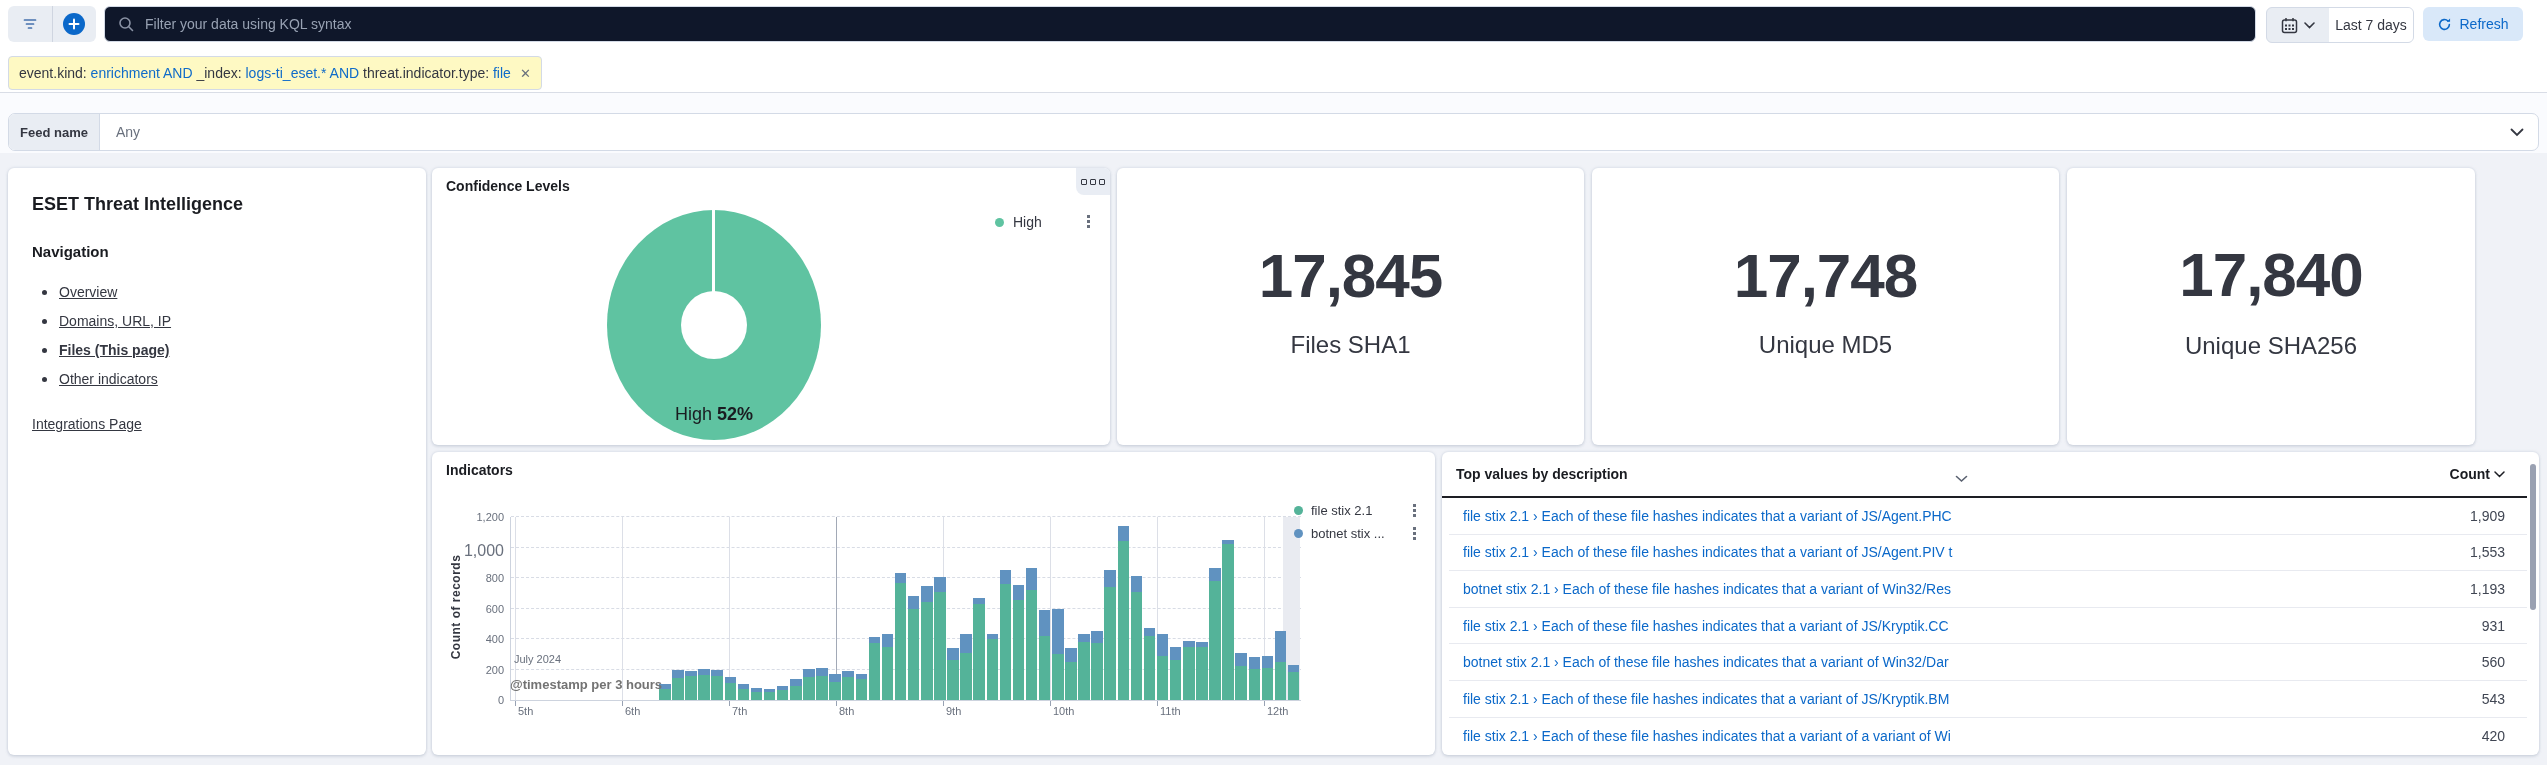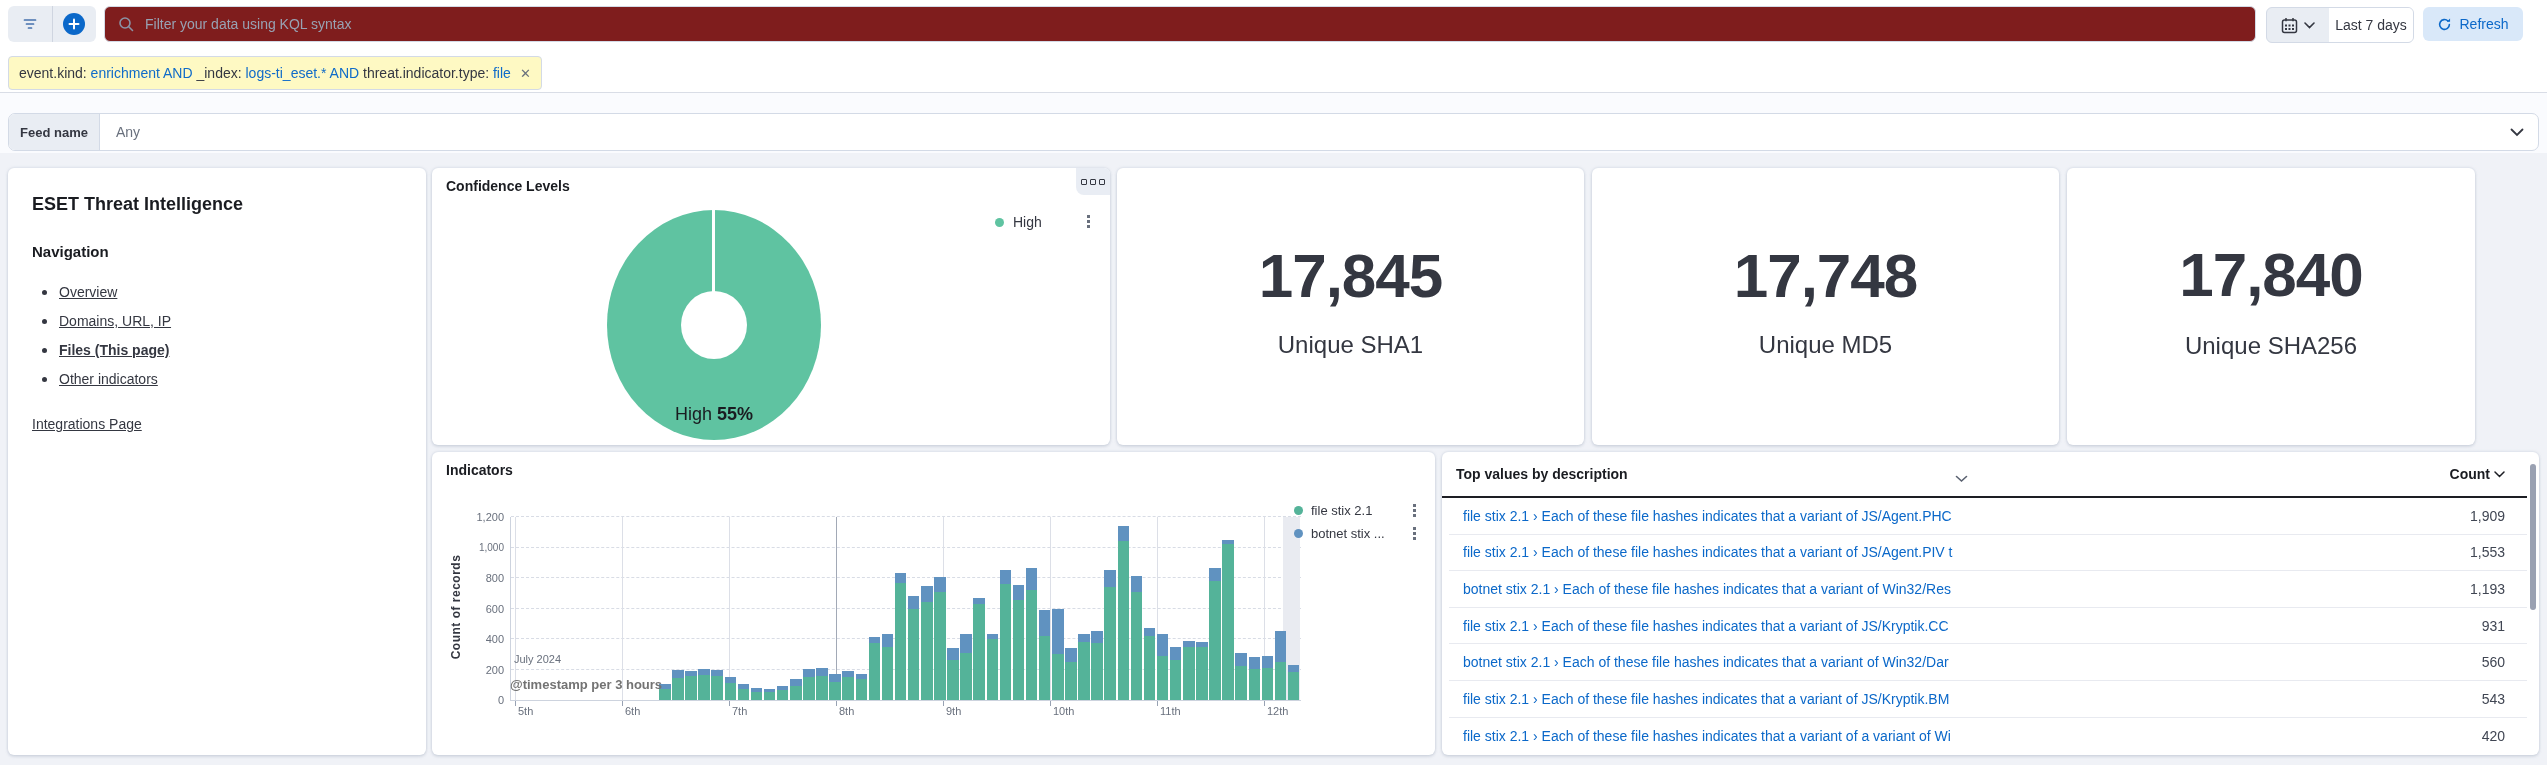--- a/index.html
+++ b/index.html
@@ -7,21 +7,21 @@
   .abs{position:absolute;}
   
   #section-top{left:0;top:0;width:2547px;height:92px;background:#fff;border-bottom:1px solid #d9dde6;}
   #section-mid{left:0;top:93px;width:2547px;height:60px;background:#fafbfe;}
   #section-dash{left:0;top:153px;width:2547px;height:612px;background:#f0f2f7;}
   
   .btn-group{left:8px;top:6px;width:88px;height:36px;background:#e9edf3;border-radius:6px;display:flex;align-items:center;}
   .btn-half{width:44px;height:36px;display:flex;align-items:center;justify-content:center;cursor:pointer;}
   .btn-sep{width:1px;height:36px;background:#cfd5e0;}
   .plus-circle{width:22px;height:22px;border-radius:50%;background:#0b68c9;display:flex;align-items:center;justify-content:center;}
-  #search-bar{left:104px;top:6px;width:2152px;height:36px;background:#7f1d1d;border:1px solid #d3dae6;border-radius:6px;display:flex;align-items:center;padding:0 12px;box-sizing:border-box;}
+  #search-bar{left:104px;top:6px;width:2152px;height:36px;background:#0f172a;border:1px solid #d3dae6;border-radius:6px;display:flex;align-items:center;padding:0 12px;box-sizing:border-box;}
   #search-placeholder{color:#98a2b3;font-size:14px;margin-left:10px;}
   #date-group{left:2266px;top:7px;width:146px;height:34px;border:1px solid #d3dae6;border-radius:6px;display:flex;align-items:stretch;overflow:hidden;background:#e9edf3;}
   #date-ctrl{width:62px;display:flex;align-items:center;justify-content:center;gap:6px;}
   #date-text{flex:1;background:#fff;display:flex;align-items:center;justify-content:center;font-size:14px;color:#343741;}
   #refresh-btn{left:2423px;top:7px;width:100px;height:34px;background:#d9e8f9;border-radius:6px;display:flex;align-items:center;justify-content:center;gap:7px;color:#0b68c9;font-size:14px;font-weight:500;cursor:pointer;}
   
   #filter-pill{left:8px;top:56px;height:32px;background:#fef9c3;border:1px solid #d3dae6;border-radius:4px;display:inline-flex;align-items:center;padding:0 10px;font-size:14px;white-space:pre;}
   .seg-field{color:#343741;}
   .seg-value{color:#0f6bc9;}
   .seg-op{color:#0f6bc9;}
@@ -201,36 +201,36 @@
     <div id="panel-menu-btn">
         <span class="sq"></span>
         <span class="sq"></span>
         <span class="sq"></span>
       </div>
     <div id="donut">
       <div id="donut-ring" style="background: rgb(95, 195, 161);"></div>
       <div id="donut-hole"></div>
       <div id="donut-slit"></div>
     </div>
-    <div id="donut-label"><span>High </span><b>55%</b></div>
+    <div id="donut-label"><span>High </span><b>52%</b></div>
     <div id="conf-legend">
       <span class="legend-dot" id="conf-legend-dot" style="background: rgb(95, 195, 161);"></span>
       <span>High</span>
     </div>
     <div id="conf-legend-menu" class="dotmenu">
         <span></span>
         <span></span>
         <span></span>
       </div>
   </div>
 
   <div id="metrics-root">
       <div class="panel metric-panel" style="left: 1117px; width: 467px;">
         <div class="metric-value">17,845</div>
-        <div class="metric-label">Unique SHA1</div>
+        <div class="metric-label">Files SHA1</div>
       </div>
       <div class="panel metric-panel" style="left: 1592px; width: 467px;">
         <div class="metric-value">17,748</div>
         <div class="metric-label">Unique MD5</div>
       </div>
       <div class="panel metric-panel" style="left: 2067px; width: 408px; gap: 22px;">
         <div class="metric-value">17,840</div>
         <div class="metric-label">Unique SHA256</div>
       </div>
     </div>
@@ -466,21 +466,21 @@
           <div class="bar-seg" style="bottom: 0px; height: 28.2125px; background: rgb(84, 179, 153);"></div>
           <div class="bar-seg" style="bottom: 28.2125px; height: 6.8625px; background: rgb(96, 146, 192);"></div>
         </div>
       </div>
     <div id="ylabels">
         <div class="ylab" style="position: absolute; left: 8px; width: 64px; text-align: right; top: 242px; font-size: 11px; color: rgb(105, 112, 125);">0</div>
         <div class="ylab" style="position: absolute; left: 8px; width: 64px; text-align: right; top: 211.5px; font-size: 11px; color: rgb(105, 112, 125);">200</div>
         <div class="ylab" style="position: absolute; left: 8px; width: 64px; text-align: right; top: 181px; font-size: 11px; color: rgb(105, 112, 125);">400</div>
         <div class="ylab" style="position: absolute; left: 8px; width: 64px; text-align: right; top: 150.5px; font-size: 11px; color: rgb(105, 112, 125);">600</div>
         <div class="ylab" style="position: absolute; left: 8px; width: 64px; text-align: right; top: 120px; font-size: 11px; color: rgb(105, 112, 125);">800</div>
-        <div class="ylab" style="position: absolute; left: 8px; width: 64px; text-align: right; top: 89.5px; font-size: 10px; color: rgb(105, 112, 125);">1,000</div>
+        <div class="ylab" style="position: absolute; left: 8px; width: 64px; text-align: right; top: 89.5px; font-size: 16px; color: rgb(105, 112, 125);">1,000</div>
         <div class="ylab" style="position: absolute; left: 8px; width: 64px; text-align: right; top: 59px; font-size: 11px; color: rgb(105, 112, 125);">1,200</div>
       </div>
     <div id="x-context">July 2024</div>
     <div id="x-axis-title">@timestamp per 3 hours</div>
     <div id="ind-legend">
         <div class="chart-legend-row" style="left: 862px; top: 51px;">
           <span class="legend-dot" style="background: rgb(84, 179, 153);"></span>
           <span>file stix 2.1</span>
         </div>
         <div class="dotmenu" style="position: absolute; left: 981px; top: 52px;">

